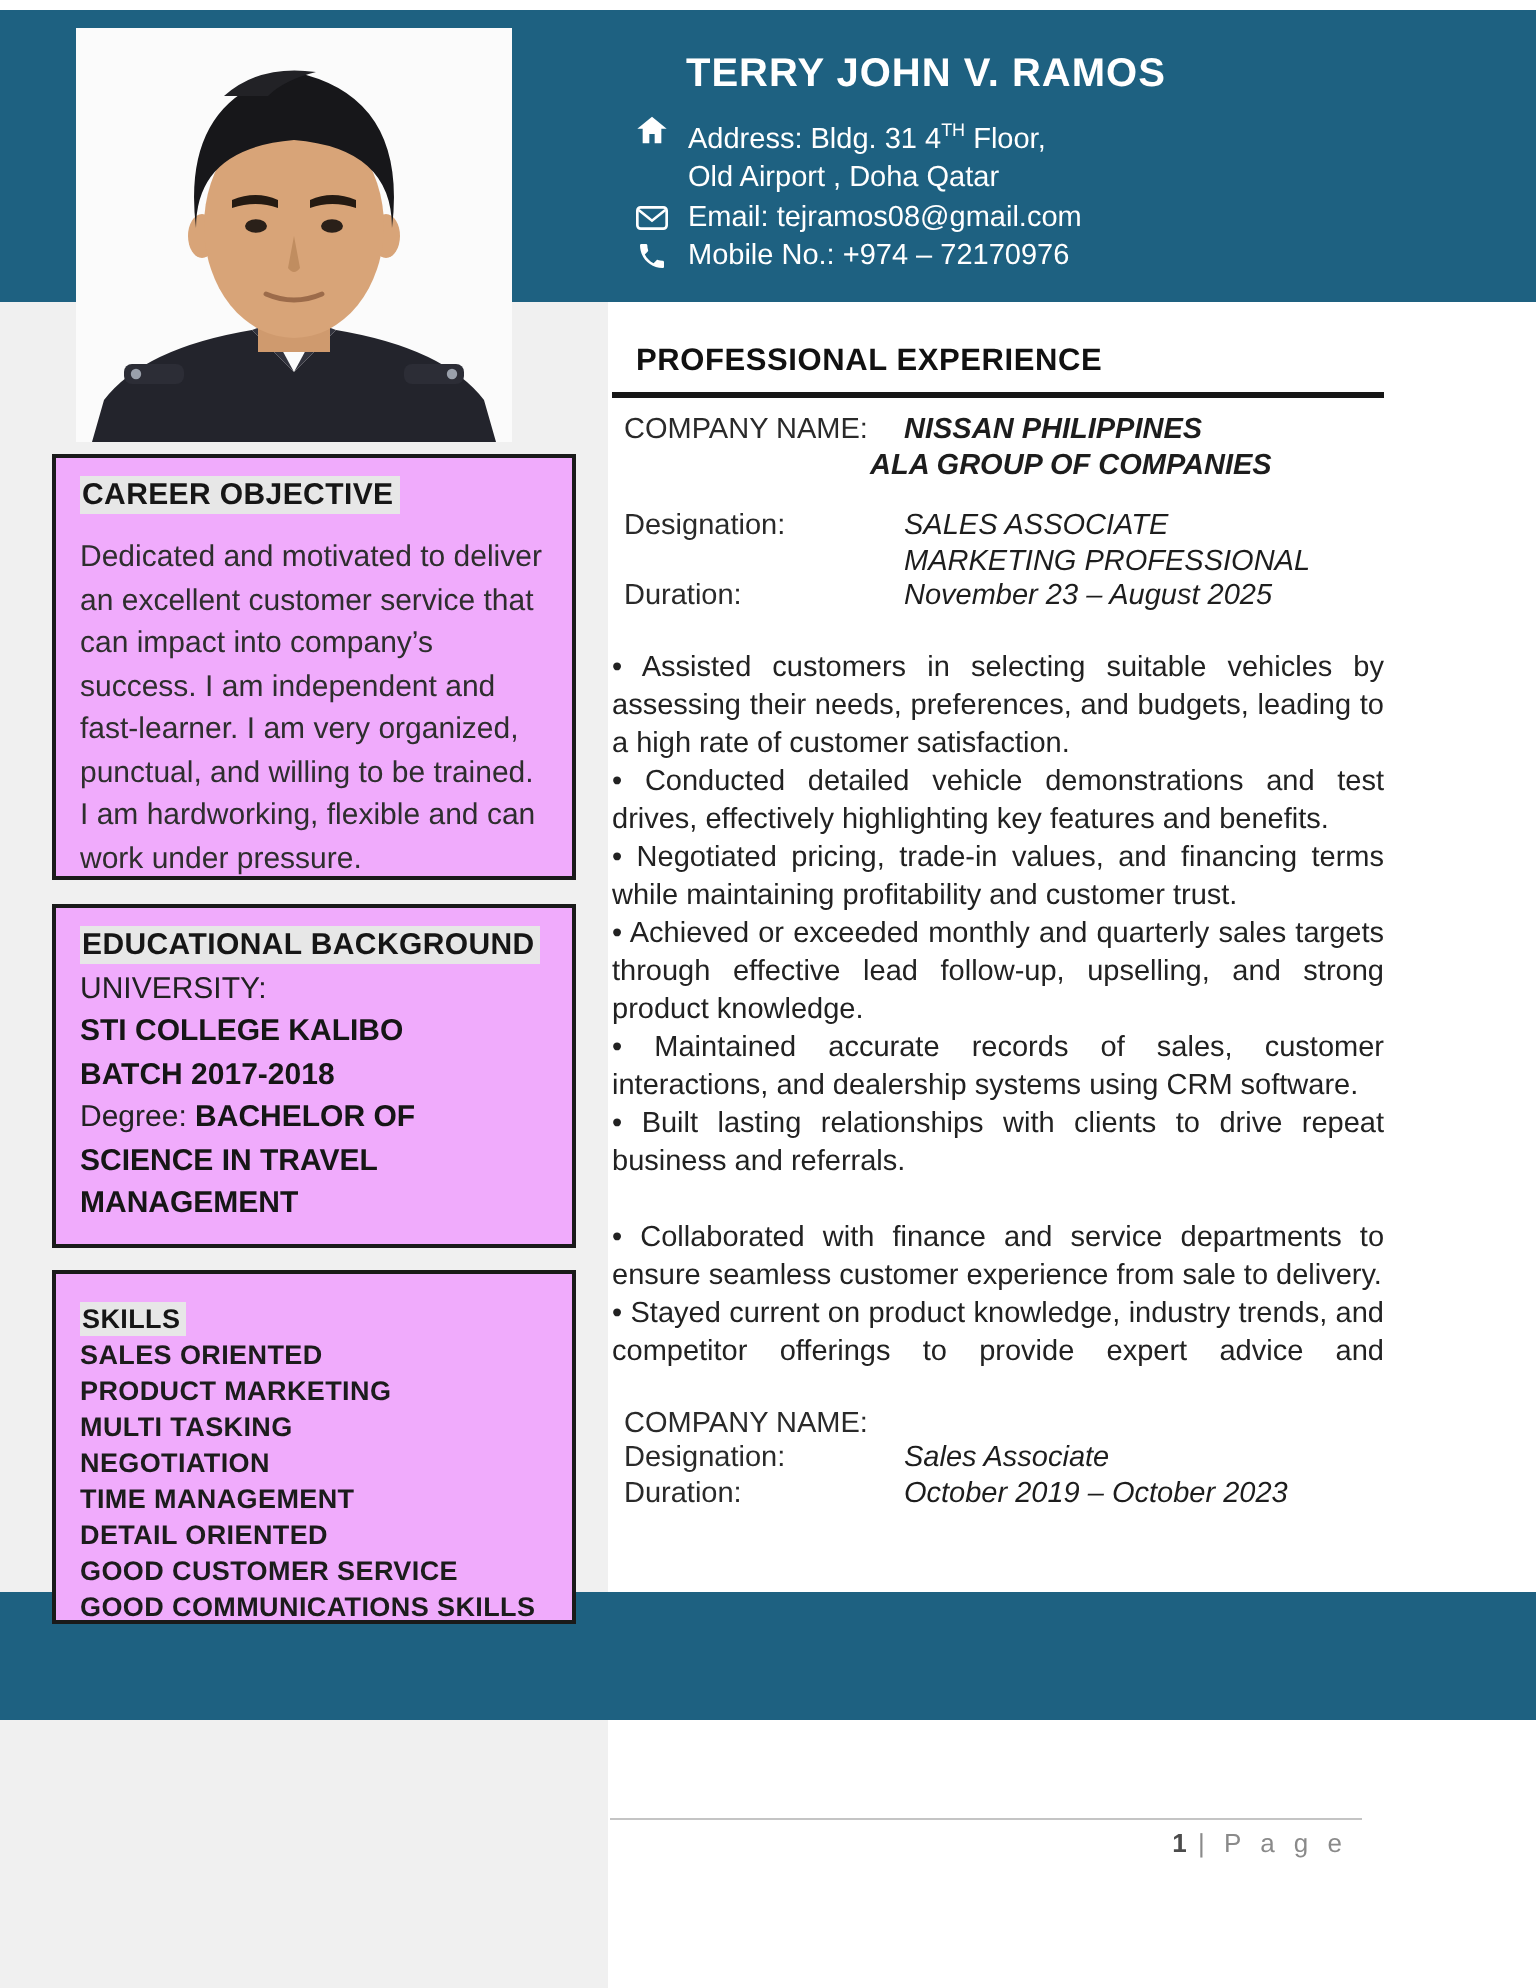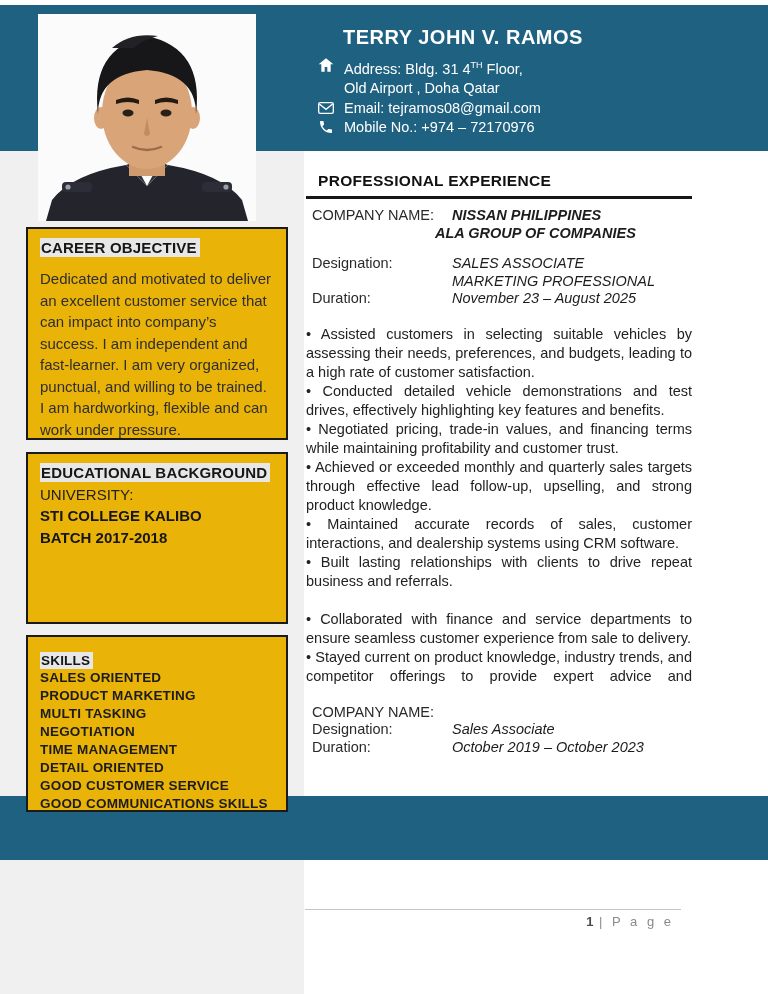--- a/index.html
+++ b/index.html
@@ -24,21 +24,21 @@
   .contact-row .cicon { width:20px; height:16px; margin-right:8px; flex:0 0 20px; margin-top:1px; }
   .contact-row.indent { padding-left:28px; }
   sup.ord { font-size:9px; vertical-align:super; }
 
   
   .photo { position:absolute; left:38px; top:14px; width:218px; height:207px; z-index:2; background:#fbfbfb; }
 
   
   .box {
     position:absolute; left:26px; width:262px; box-sizing:border-box;
-    background:#eab308; border:2px solid #1a1a1a; z-index:4;
+    background:#f0abfc; border:2px solid #1a1a1a; z-index:4;
   }
   .box-heading {
     display:inline; background:#E7E7E7; font-weight:bold; font-size:15px;
     letter-spacing:.2px; color:#161616; padding:1px 3px 1px 1px;
   }
   .career-box { top:227px; height:213px; padding:10px 11px 0 12px; }
   .career-box p { margin:11px 0 0 0; font-size:15px; line-height:21.5px; color:#2e2e2e; }
   .edu-box { top:452px; height:172px; padding:8px 11px 0 12px; font-size:15px; line-height:21.5px; }
   .edu-box .plain { font-weight:normal; color:#222; }
   .edu-box .strong { font-weight:bold; color:#161616; }
@@ -151,20 +151,21 @@
   <div class="box career-box">
     <span class="box-heading">CAREER OBJECTIVE</span>
     <p>Dedicated and motivated to deliver an excellent customer service that can impact into company’s success. I am independent and fast-learner. I am very organized, punctual, and willing to be trained. I am hardworking, flexible and can work under pressure.</p>
   </div>
 
   <div class="box edu-box">
     <div><span class="box-heading">EDUCATIONAL BACKGROUND</span></div>
     <div class="plain">UNIVERSITY:</div>
     <div class="strong">STI COLLEGE KALIBO</div>
     <div class="strong">BATCH 2017-2018</div>
+    <div><span class="plain">Degree: </span><span class="strong">BACHELOR OF SCIENCE IN TRAVEL MANAGEMENT</span></div>
   </div>
 
   <div class="box skills-box">
     <div><span class="box-heading">SKILLS</span></div>
     <div class="skill-item">SALES ORIENTED</div>
     <div class="skill-item">PRODUCT MARKETING</div>
     <div class="skill-item">MULTI TASKING</div>
     <div class="skill-item">NEGOTIATION</div>
     <div class="skill-item">TIME MANAGEMENT</div>
     <div class="skill-item">DETAIL ORIENTED</div>

